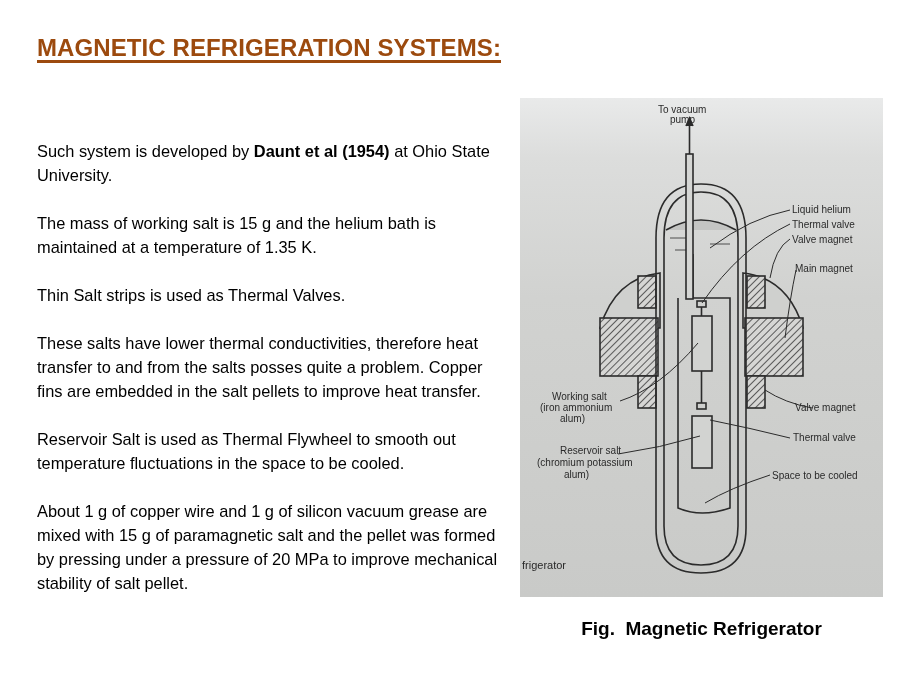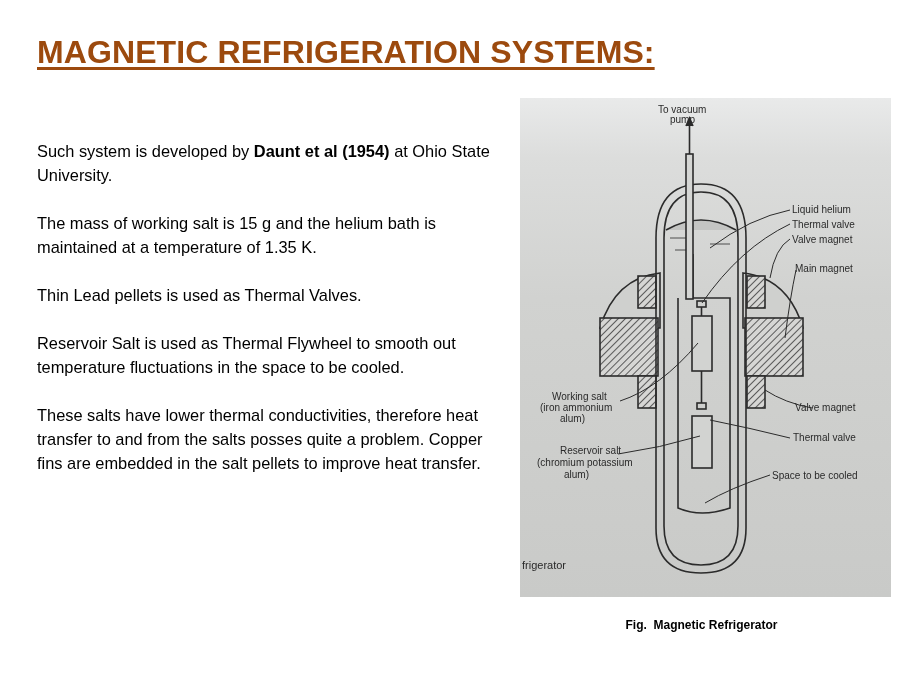--- a/index.html
+++ b/index.html
@@ -2,54 +2,54 @@
 <html><head>
 <meta charset="utf-8">
 <style>
   html, body { margin:0; padding:0; }
   body {
     width:900px; height:675px; background:#ffffff; position:relative; overflow:hidden;
     font-family: "Liberation Sans", "DejaVu Sans", sans-serif; color:#000;
   }
   .title {
     position:absolute; left:37px; top:34px; margin:0;
-    font-size:32px; font-weight:bold; color:#9c4a0e;
+    font-size:24px; font-weight:bold; color:#9c4a0e;
     text-decoration:underline; text-decoration-thickness:3px; text-underline-offset:4px;
     letter-spacing:0.1px; white-space:nowrap;
   }
   .body-text {
     position:absolute; left:37px; top:103px; width:470px;
     font-size:16.4px; line-height:24px;margin-top:36px;
   }
   .body-text p { margin:0 0 24px 0; }
   .body-text b { font-weight:bold; }
   .figure-box {
     position:absolute; left:520px; top:98px; width:363px; height:499px;
     background:linear-gradient(180deg,#e9eaea 0%, #dcdddc 12%, #d1d2d0 40%, #c9cac8 100%);
     overflow:hidden;
-    padding-left:8px;
   }
   .figure-box svg { position:absolute; left:0; top:0; }
   .caption {
     position:absolute; left:520px; top:618px; width:363px; text-align:center;
-    font-size:12px; font-weight:bold; white-space:pre;
+    font-size:19px; font-weight:bold; white-space:pre;
   }
   .lbl { font-family:"Liberation Sans", sans-serif; font-size:10px; fill:#2a2a2a; }
 </style>
 </head>
 <body>
 
 <h1 class="title">MAGNETIC REFRIGERATION SYSTEMS:</h1>
 
 <div class="body-text">
   <p><span>Such system is developed by </span><b>Daunt et al (1954)</b><span> at Ohio State University.</span></p>
   <p>The mass of working salt is 15 g and the helium bath is maintained at a temperature of 1.35 K.</p>
-  <p>Thin Lead pellets is used as Thermal Valves.</p>
+  <p>Thin Salt strips is used as Thermal Valves.</p>
+  <p>These salts have lower thermal conductivities, therefore heat transfer to and from the salts posses quite a problem. Copper fins are embedded in the salt pellets to improve heat transfer.</p>
   <p>Reservoir Salt is used as Thermal Flywheel to smooth out temperature fluctuations in the space to be cooled.</p>
-  <p>These salts have lower thermal conductivities, therefore heat transfer to and from the salts posses quite a problem. Copper fins are embedded in the salt pellets to improve heat transfer.</p>
+  <p>About 1 g of copper wire and 1 g of silicon vacuum grease are mixed with 15 g of paramagnetic salt and the pellet was formed by pressing under a pressure of 20 MPa to improve mechanical stability of salt pellet.</p>
 </div>
 
 <div class="figure-box">
   <svg width="363" height="499" viewBox="0 0 363 499">
     <defs>
       <pattern id="hatch" width="5" height="5" patternUnits="userSpaceOnUse" patternTransform="rotate(45)">
         <rect width="5" height="5" fill="#d6d6d4"></rect>
         <line x1="0" y1="0" x2="0" y2="5" stroke="#3a3a3a" stroke-width="1.6"></line>
       </pattern>
     </defs>

